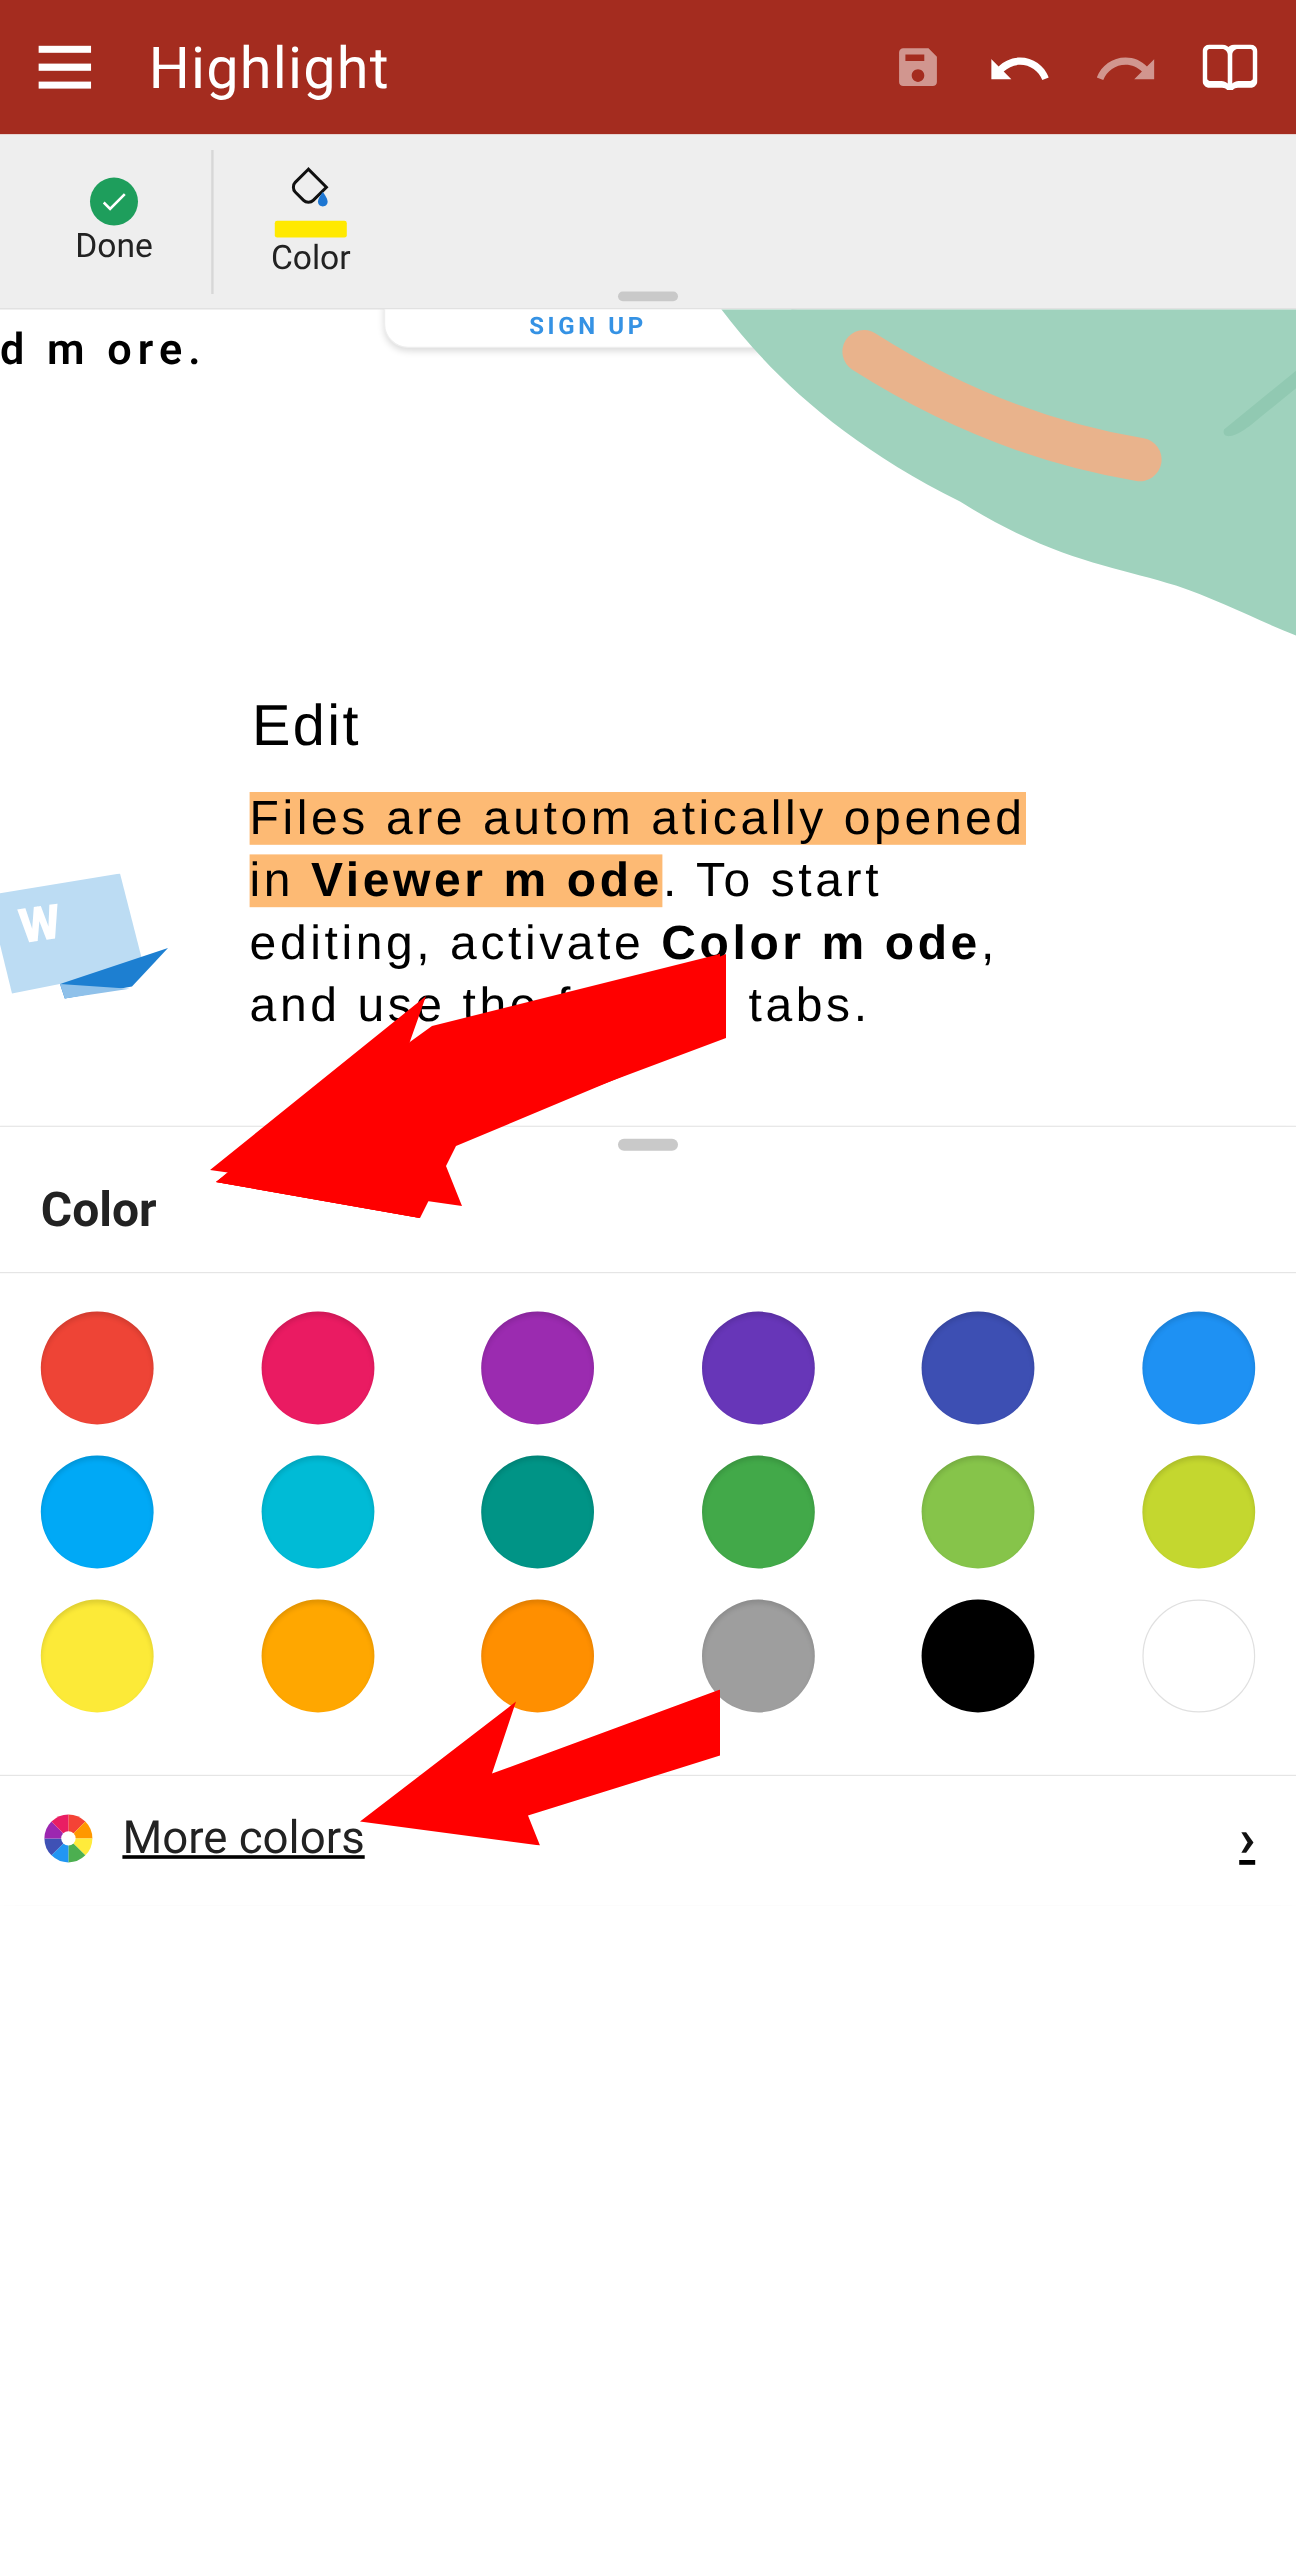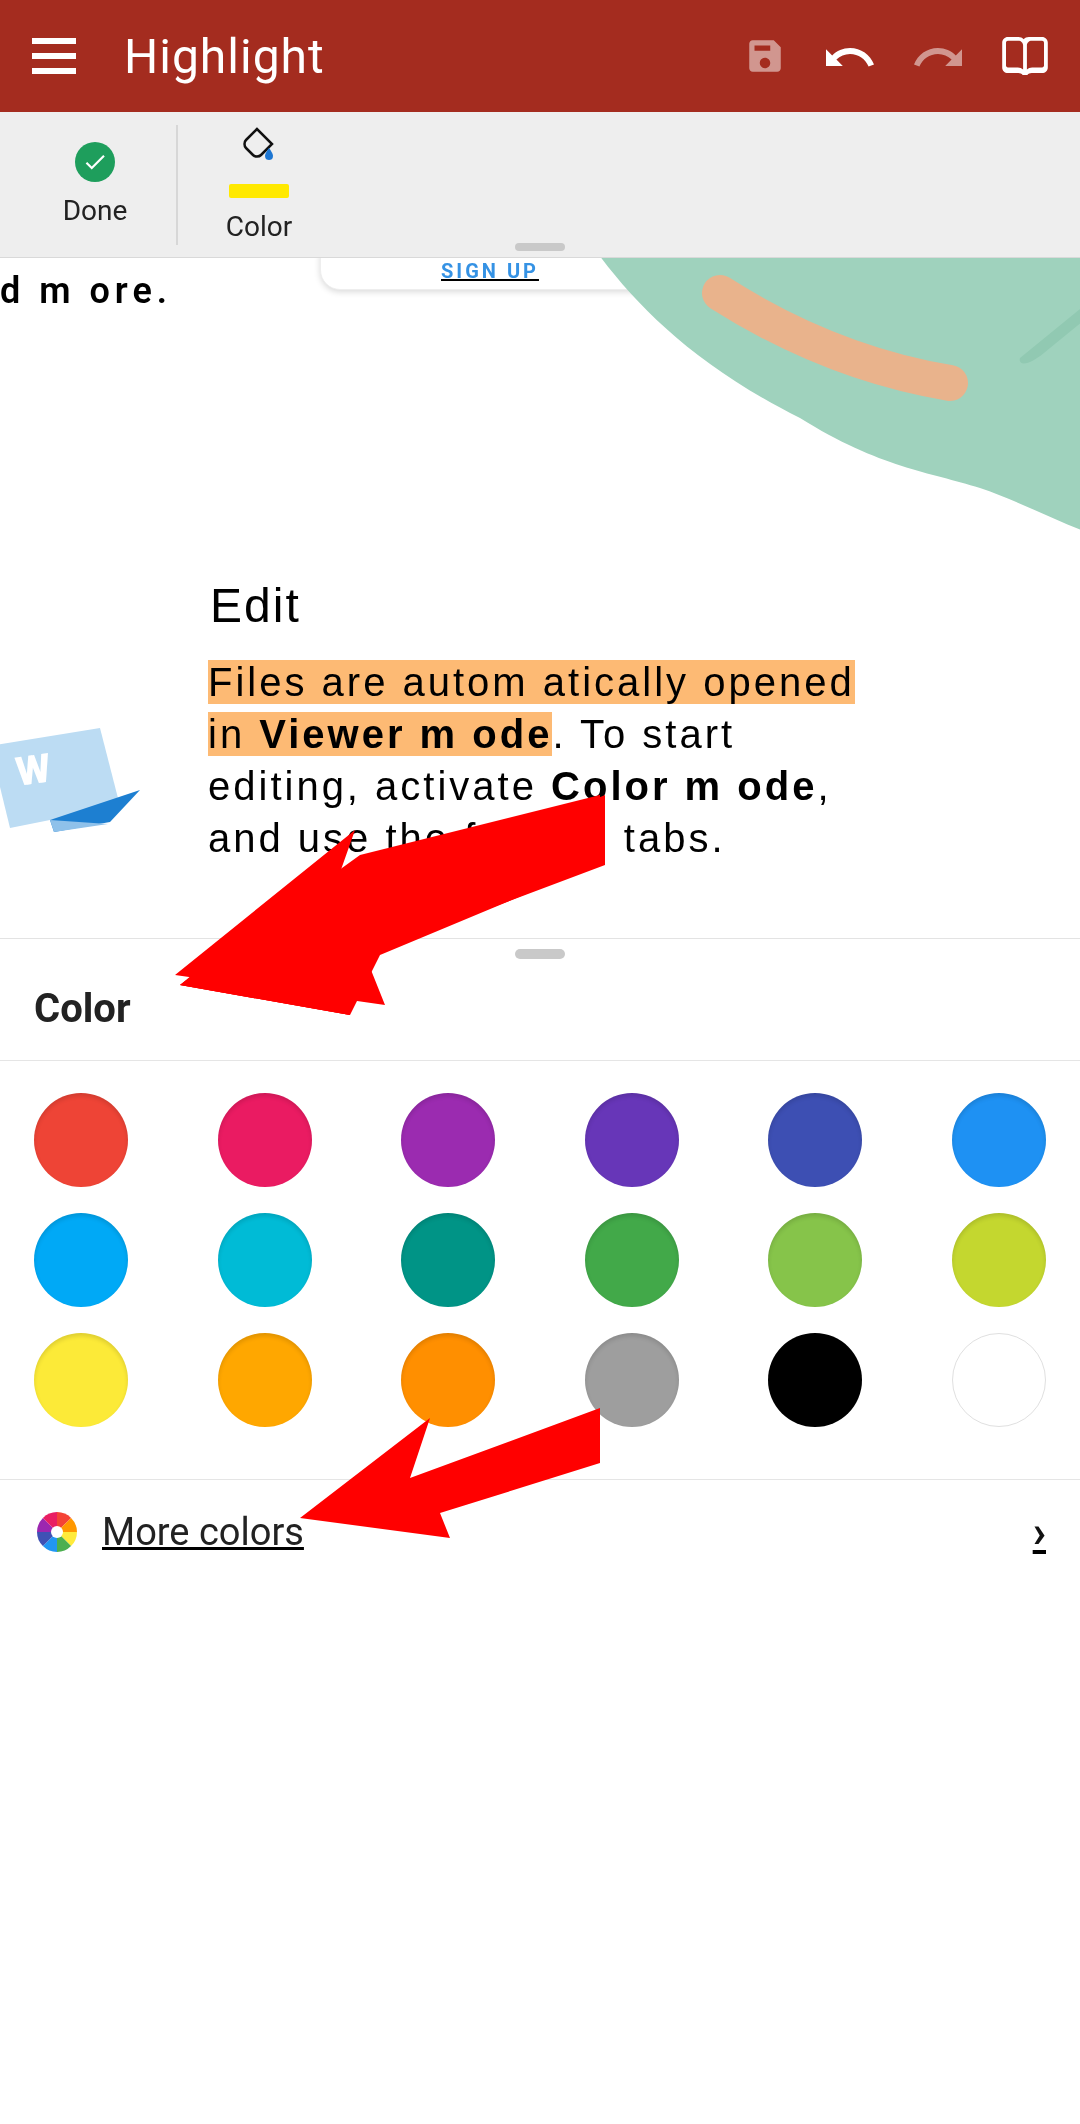--- a/index.html
+++ b/index.html
@@ -38,21 +38,21 @@
     padding: 0 30px;
     position: relative;
   }
   .tool-item {
     display: flex;
     flex-direction: column;
     align-items: center;
     justify-content: center;
     min-width: 130px;
     height: 100%;
-    gap: 12px;
+    gap: 0;
     text-align: center;
   }
   .tool-item .label { font-size: 28px; color: #222; }
   .divider-v { width: 2px; height: 120px; background: #d7d7d7; margin: 0 16px; }
   .done-check {
     width: 40px; height: 40px; border-radius: 50%;
     background: #1e9e5c; display: flex; align-items: center; justify-content: center;
   }
   .done-check svg { width: 26px; height: 26px; }
 
@@ -79,21 +79,21 @@
     position:absolute; top:12px; left:0;
     font-size:36px; color:#000; letter-spacing:5px;
     font-weight:600;
   }
   .signup-box {
     position:absolute; top:-6px; left:320px;
     width:340px; height:38px;
     background:#fff; border-radius:0 0 20px 20px;
     border:1px solid #eee;
     box-shadow: 0 2px 6px rgba(0,0,0,.15);
-    display:flex; align-items:center; justify-content:center;text-decoration:underline;
+    display:flex; align-items:center; justify-content:center;
   }
   .signup-box span { color:#3592e4; font-weight:700; font-size:20px; letter-spacing:3px;}
   .person-illus { position:absolute; top:-10px; right:-80px; width:560px; height:300px; }
   .w-icon { position:absolute; top:470px; left:-10px; width:150px; height:110px;}
   .edit-heading {
     position:absolute; left:210px; top:320px;
     font-family: "Arial Black", Arial, sans-serif;
     font-weight:400; font-size:48px; color:#000; letter-spacing:2px;
   }
   .edit-body {

